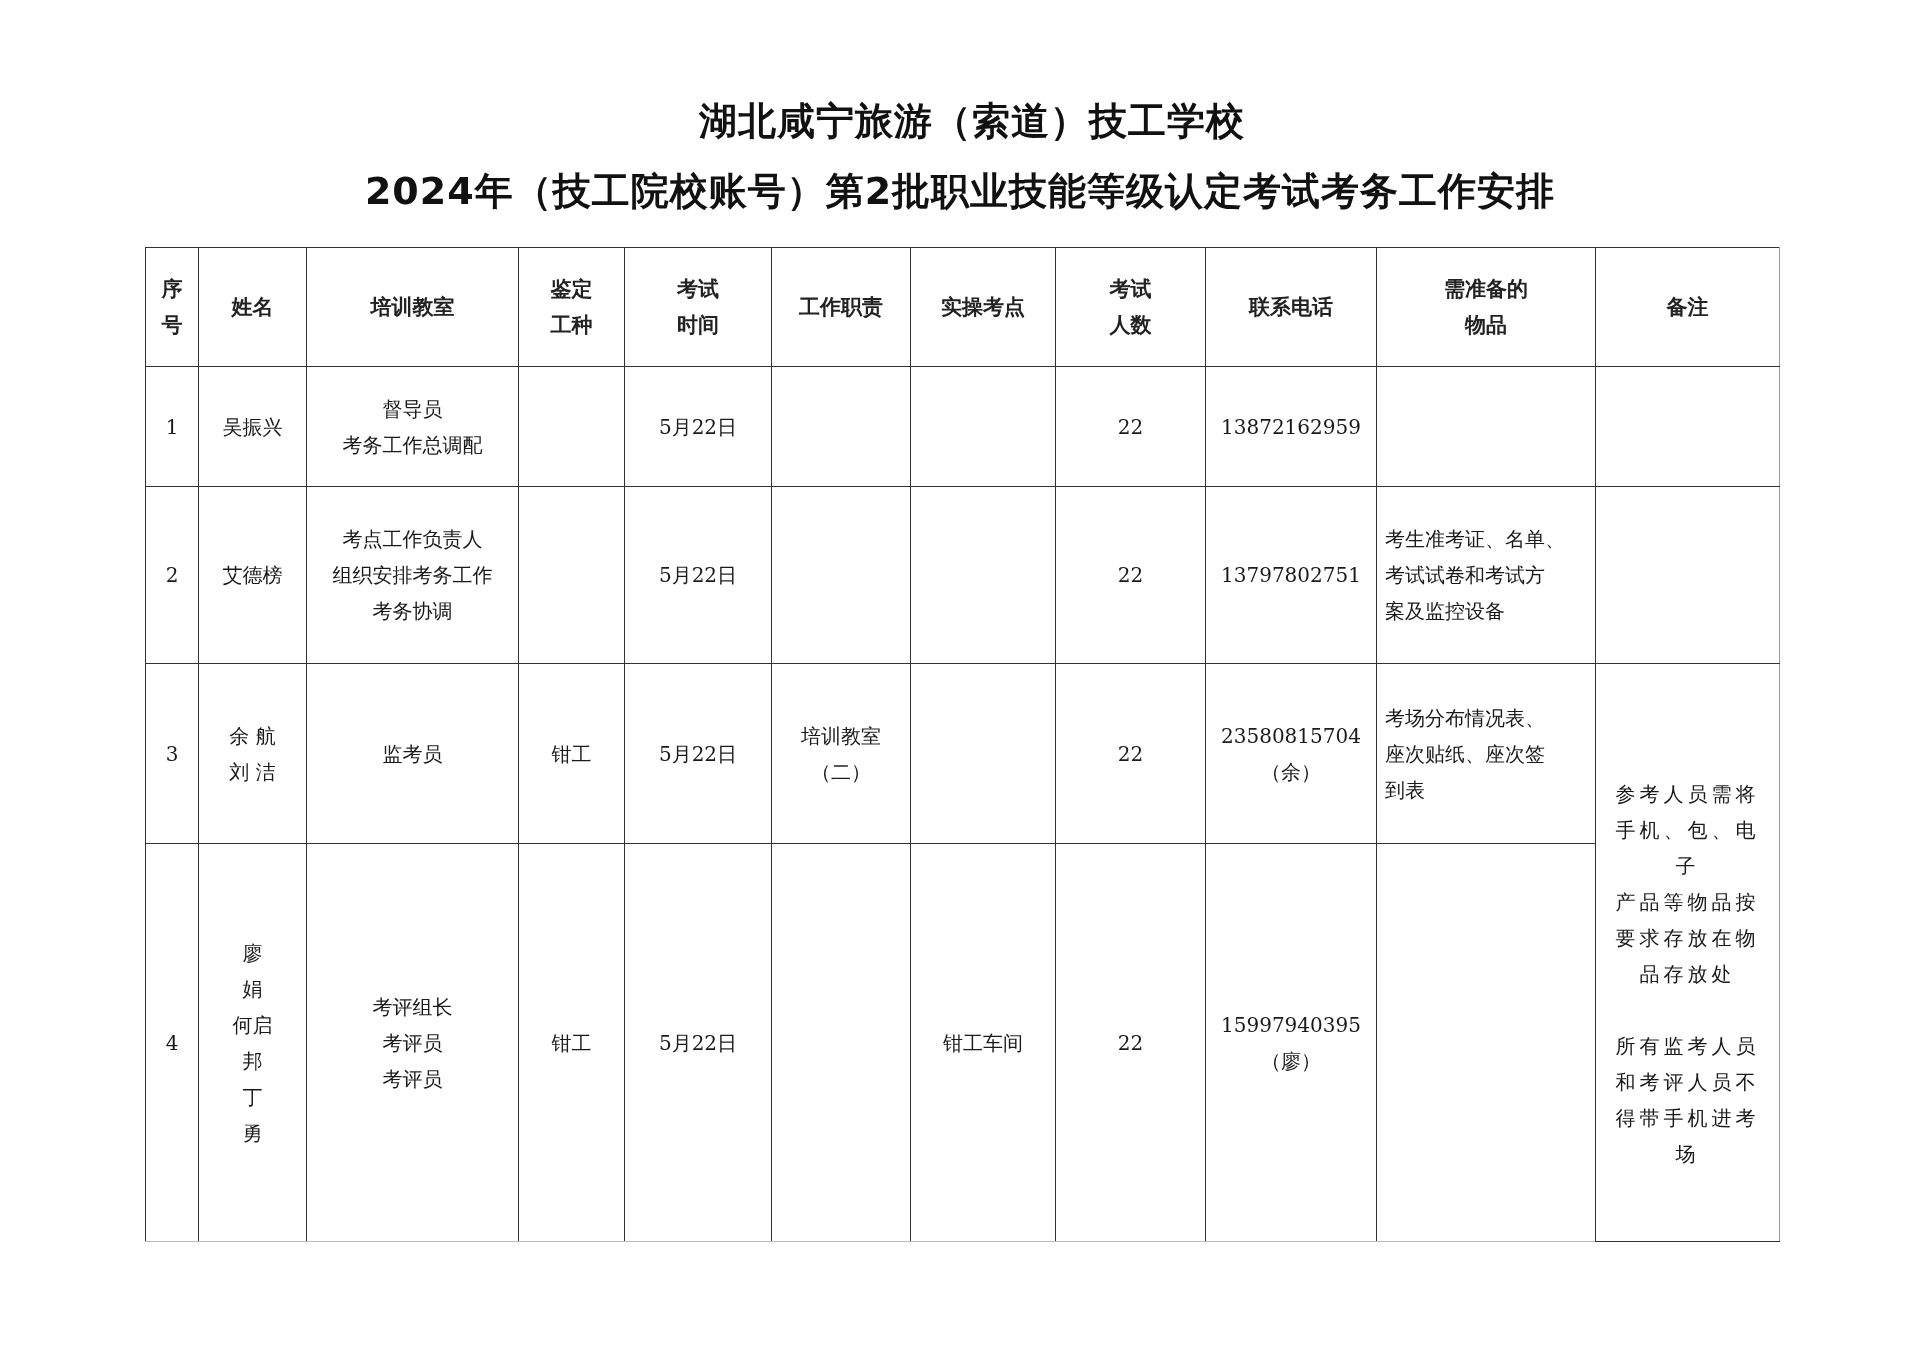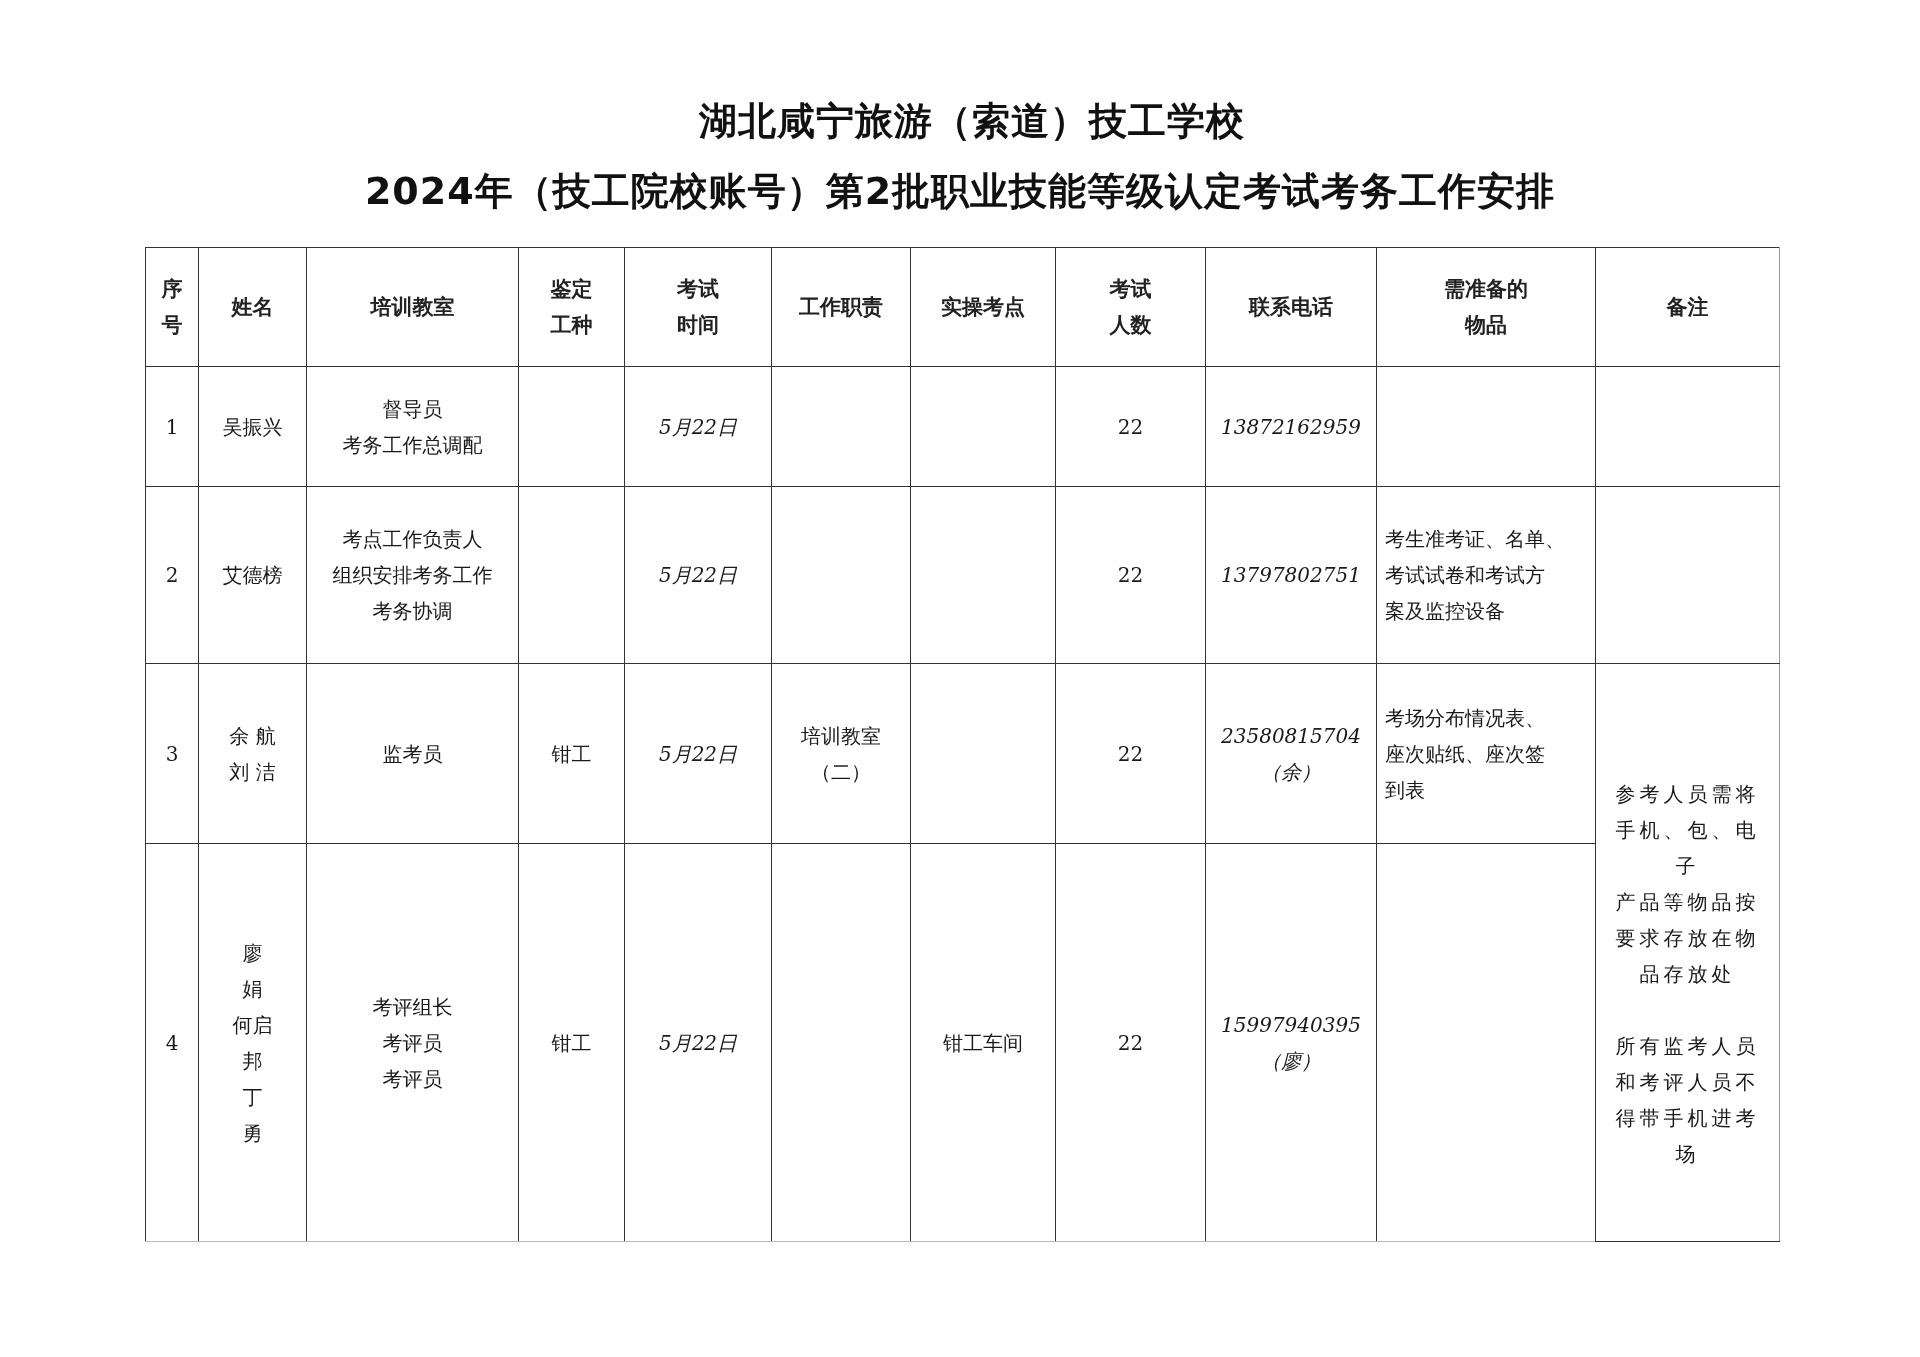--- a/index.html
+++ b/index.html
@@ -10,21 +10,21 @@
            font-size: 38px; color: #111; letter-spacing: 1px; }
   .title.t1 { top: 96px; padding-left: 12px; }
   .title.t2 { top: 166px; }
   table.schedule { position: absolute; left: 145px; top: 247px;
                    border-collapse: collapse; table-layout: fixed; width: 1634px; }
   table.schedule td, table.schedule th { border: 1.5px solid #333; padding: 0 8px;
                    text-align: center; vertical-align: middle; font-size: 20px;
                    line-height: 36px; font-weight: normal; }
   table.schedule th { font-family: "DejaVu Sans", "Liberation Sans", sans-serif;
                    font-weight: bold; font-size: 21px; color: #222; }
-  table.schedule td.light-left { border-left-color: #999; font-style: italic; }
+  table.schedule td.light-left { border-left-color: #999; }
   table.schedule td.lastcol, table.schedule th.lastcol { border-right-color: #999; }
   tr.hdr { height: 119px; }
   tr.r1 { height: 120px; }
   tr.r2 { height: 177px; }
   tr.r3 { height: 180px; }
   tr.r4 { height: 398px; }
   tr.r4 td { border-bottom-color: #bbb; }
   .lines span { display: block; }
   .left { text-align: left !important; margin-top: 44px; }
   .remark { text-align: left; vertical-align: top !important; padding-top: 112px !important;

